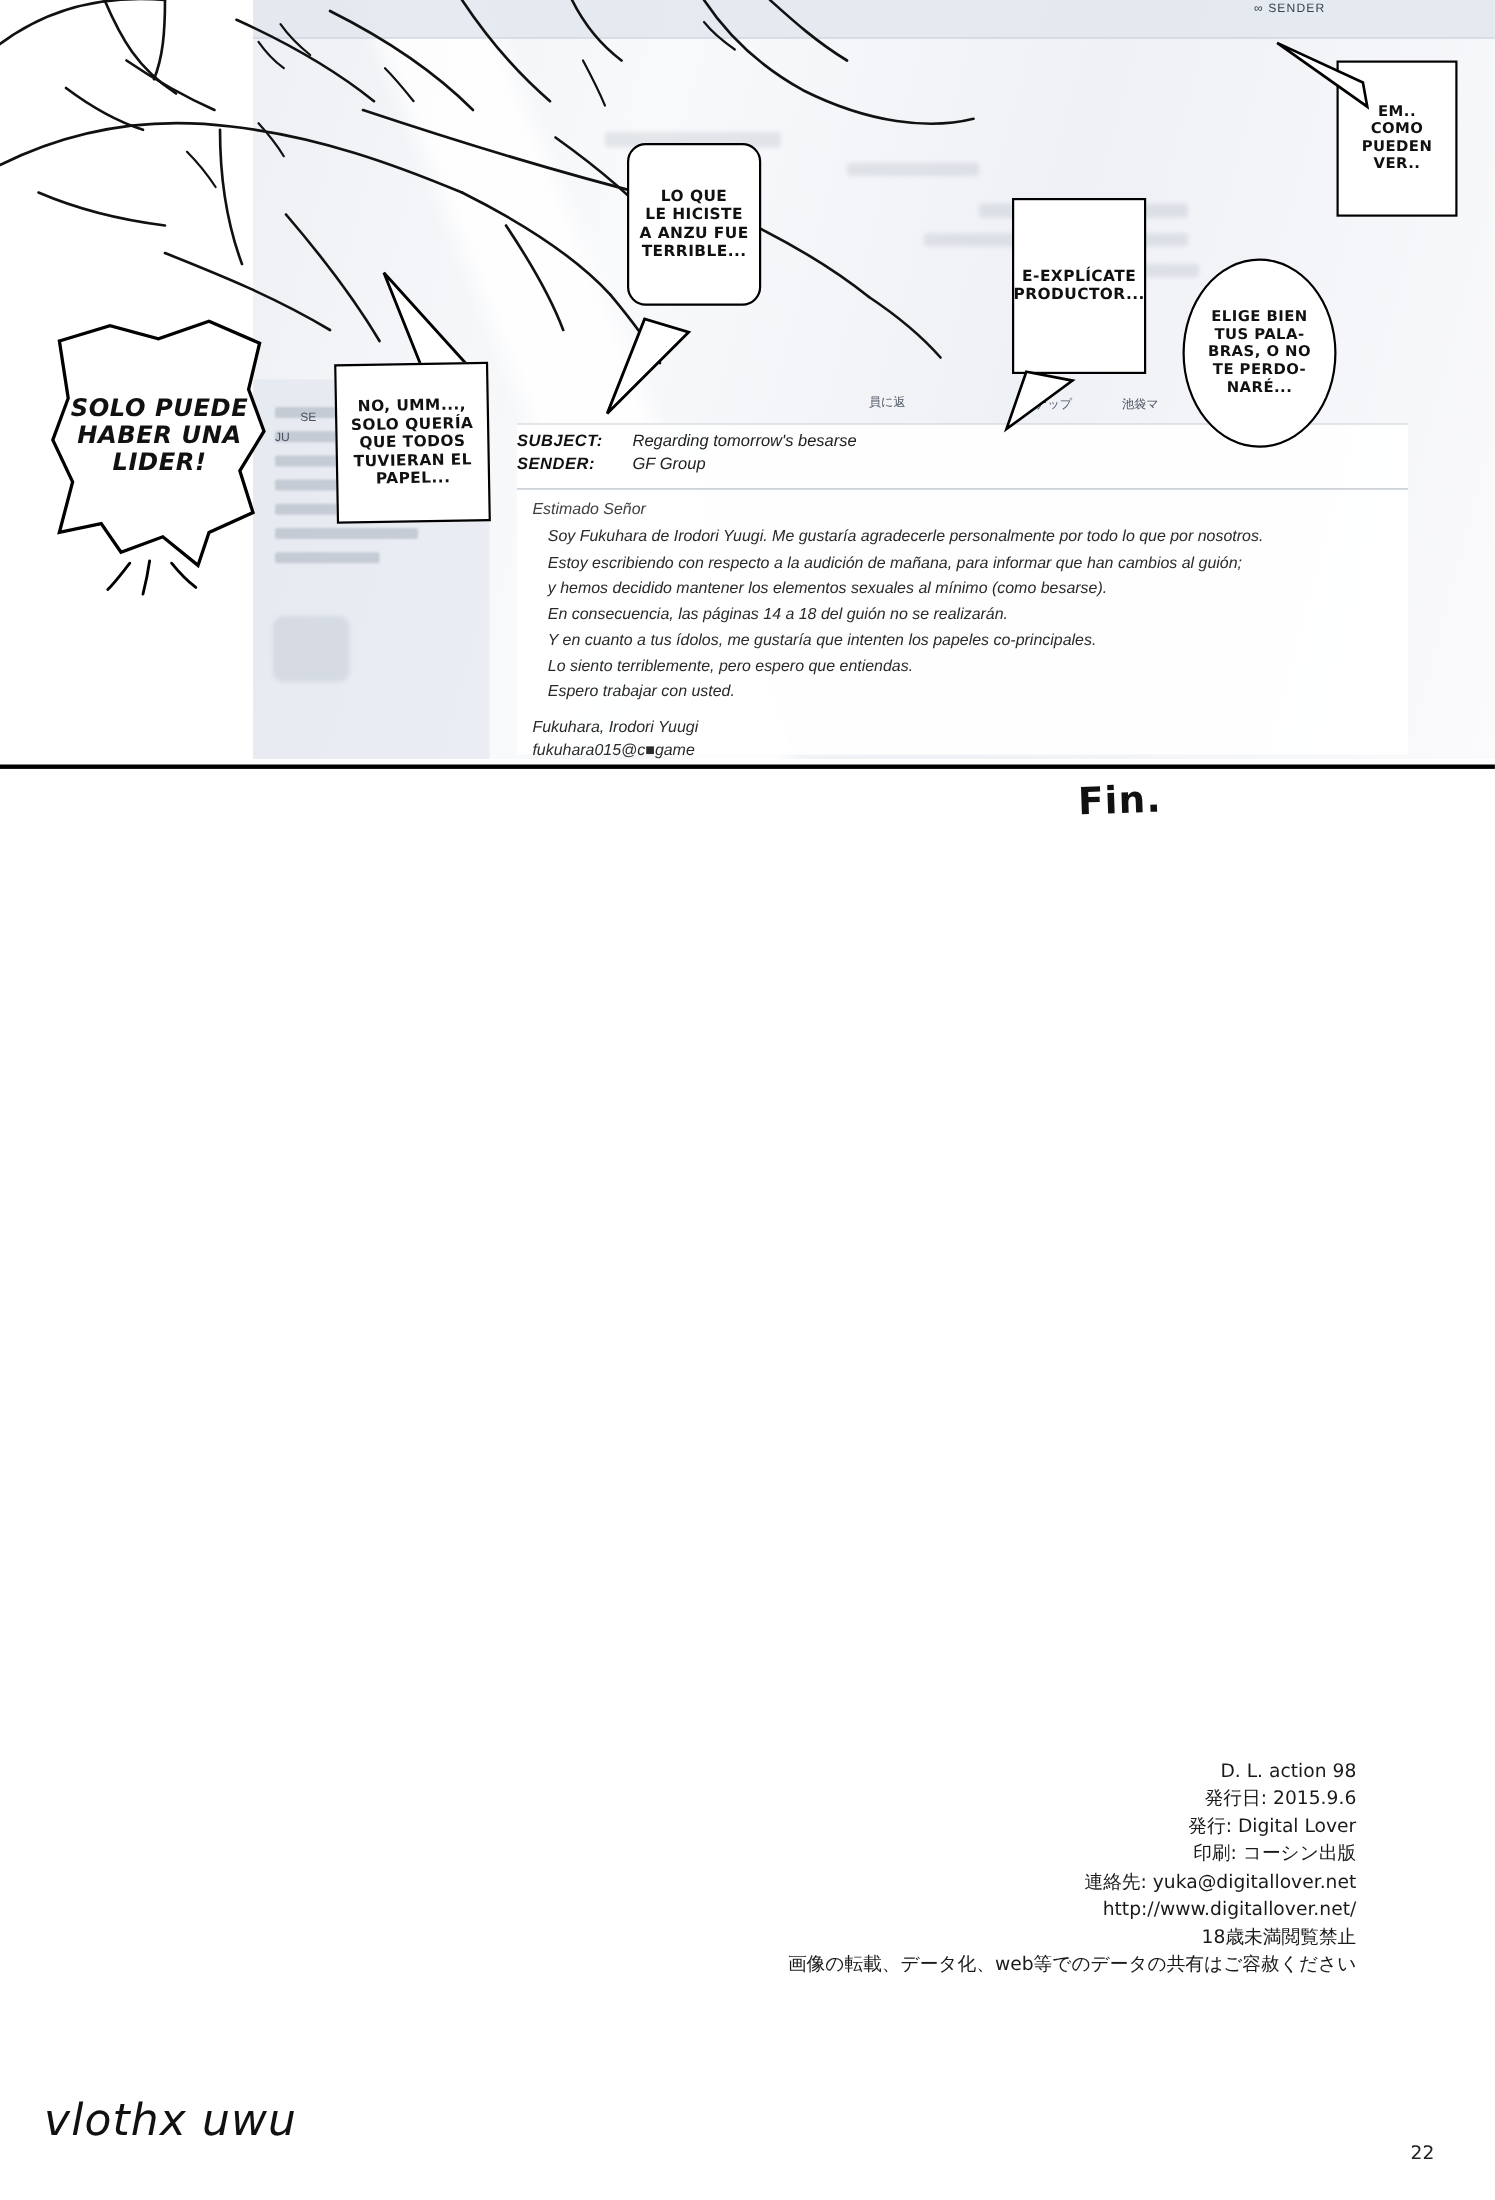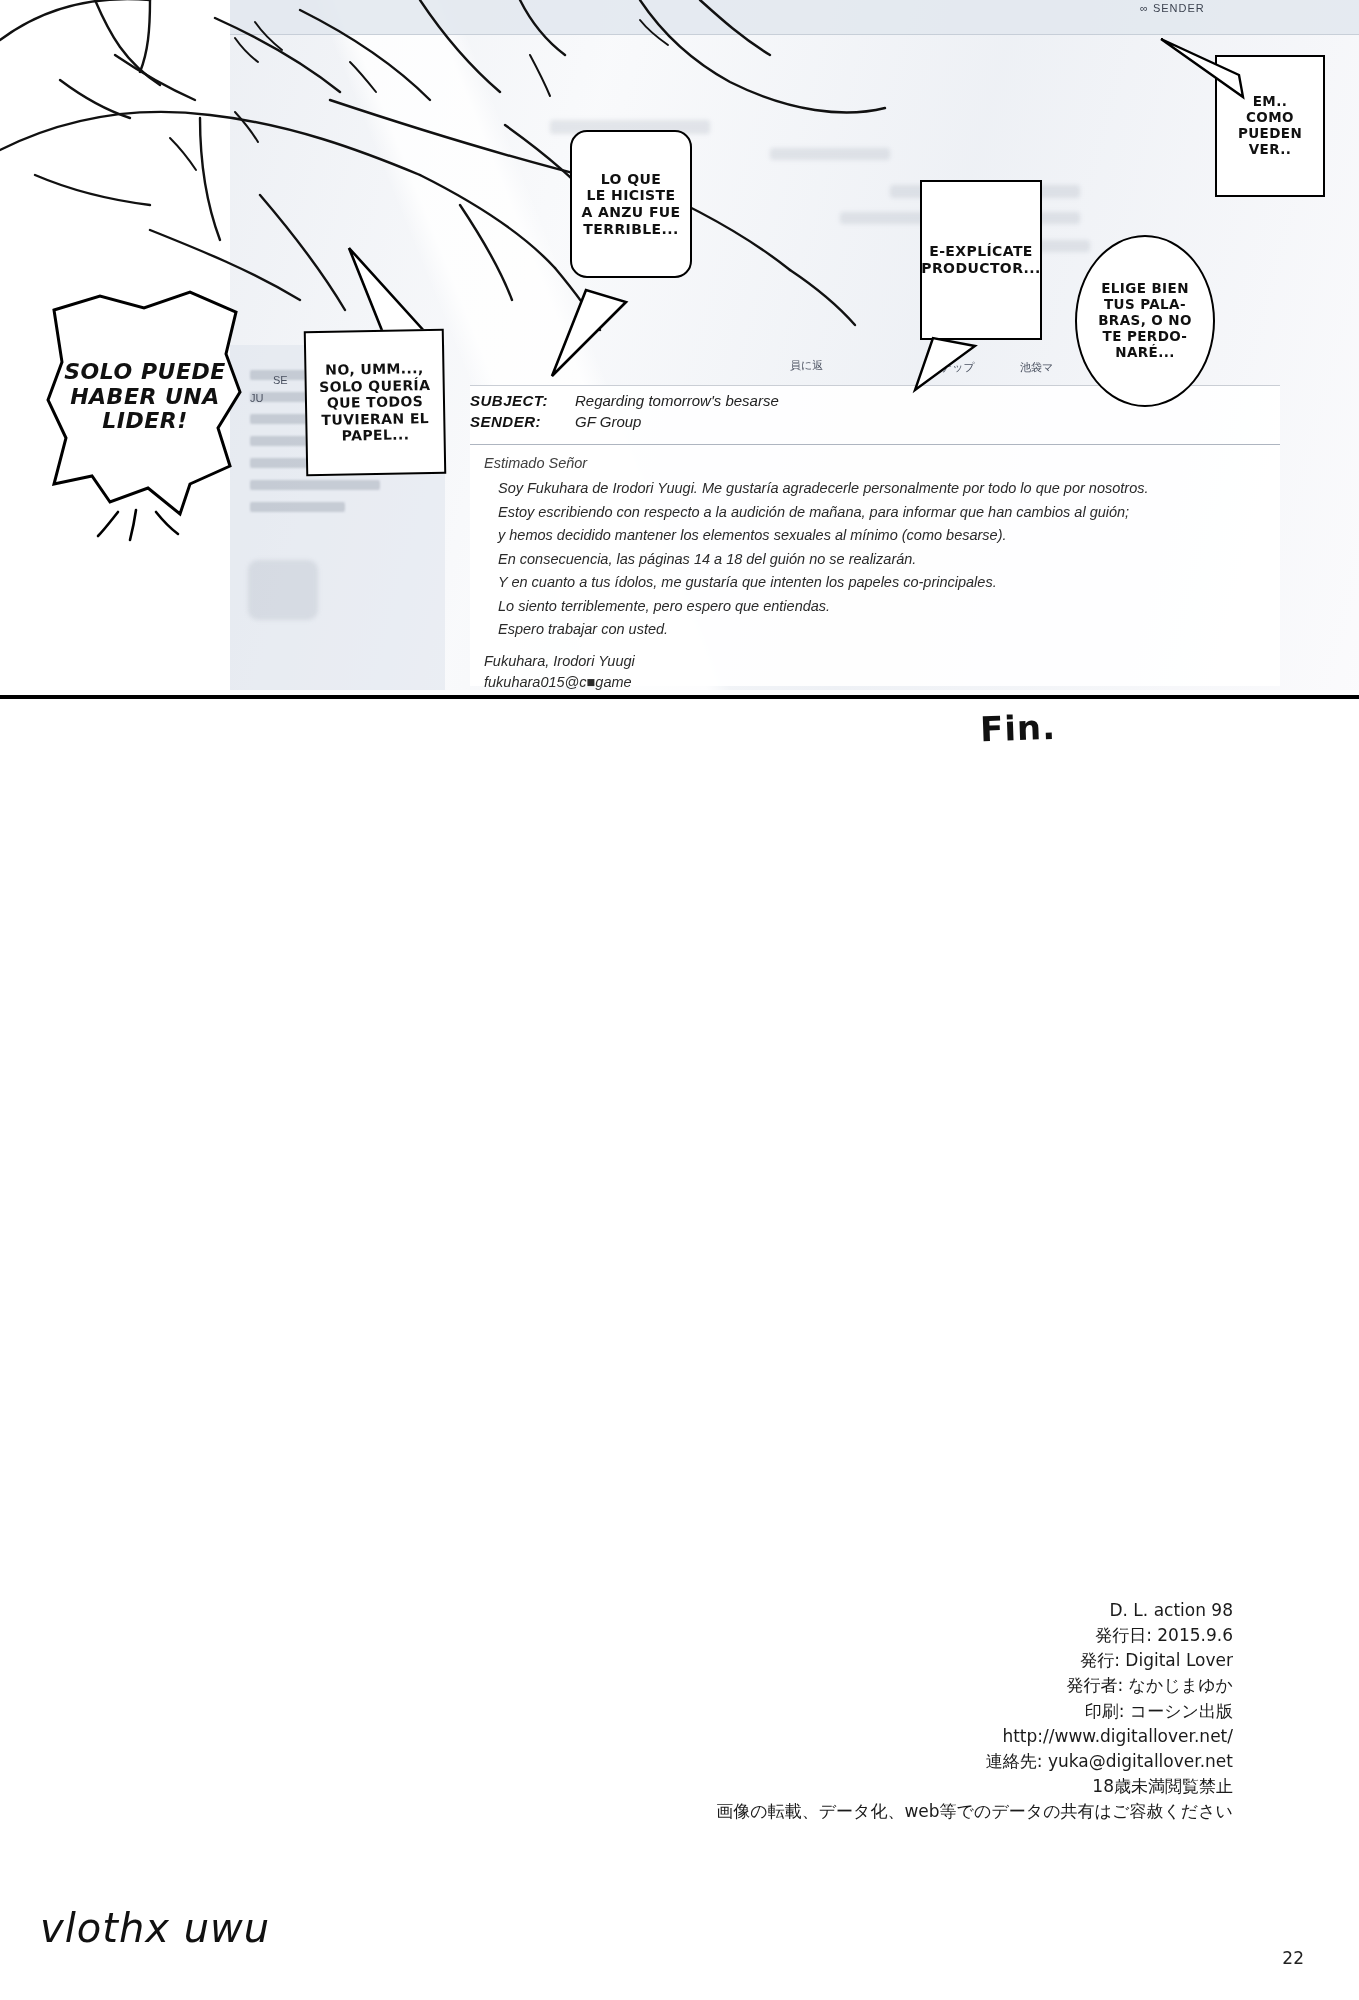--- a/index.html
+++ b/index.html
@@ -443,22 +443,21 @@
 
   <div id="panel-border-bottom"></div>
 </div>
 
 <div id="fin-text">Fin.</div>
 
 <div id="colophon">
   <div>D. L. action 98</div>
   <div>発行日: 2015.9.6</div>
   <div>発行: Digital Lover</div>
-  <div>発行者: なかじまゆか</div>
   <div>印刷: コーシン出版</div>
+  <div>連絡先: yuka@digitallover.net</div>
   <div>http://www.digitallover.net/</div>
-  <div>連絡先: yuka@digitallover.net</div>
   <div>18歳未満閲覧禁止</div>
   <div>画像の転載、データ化、web等でのデータの共有はご容赦ください</div>
 </div>
 
 <div id="page-number">22</div>
 <div id="watermark">vlothx uwu</div>
 
 </body></html>

